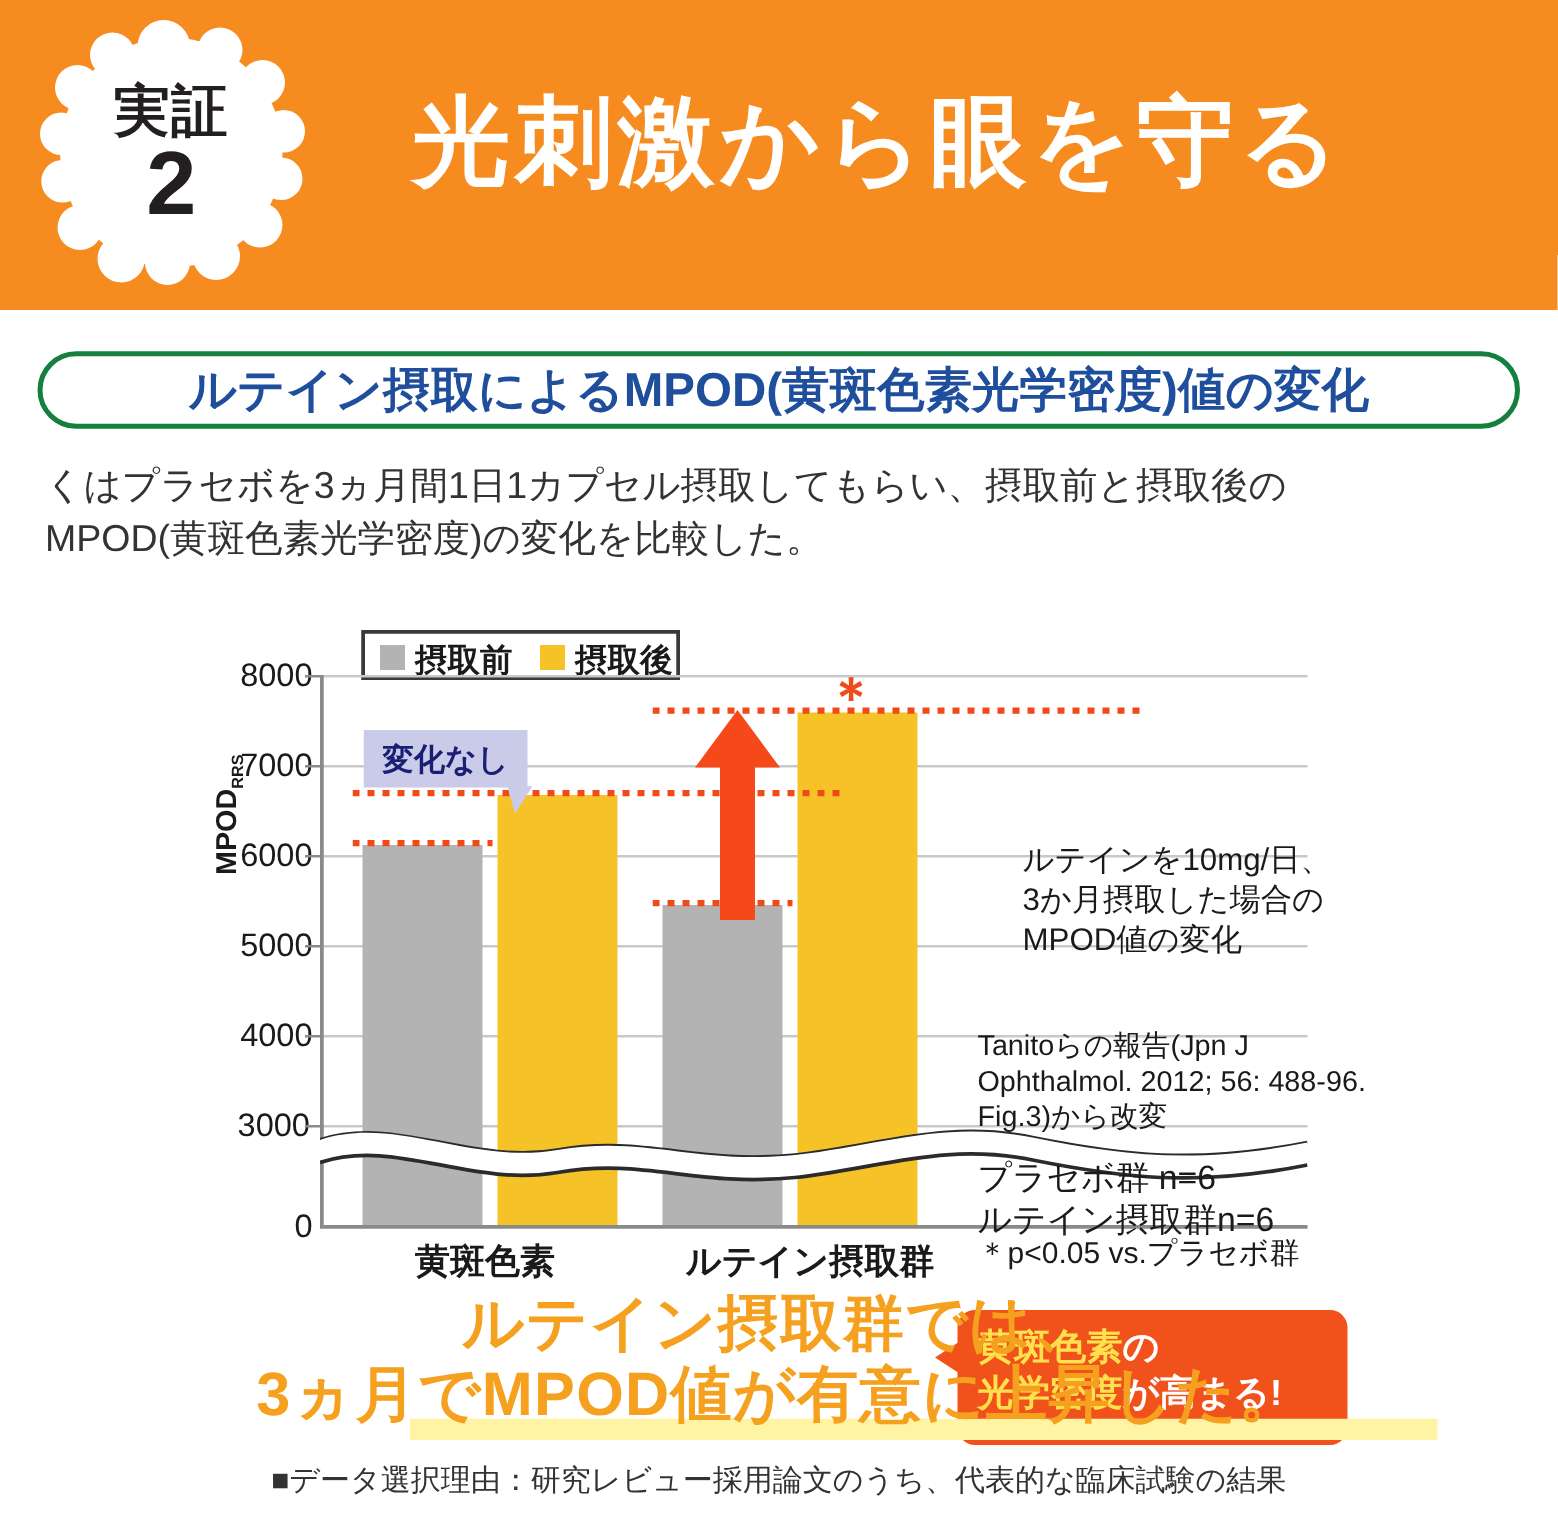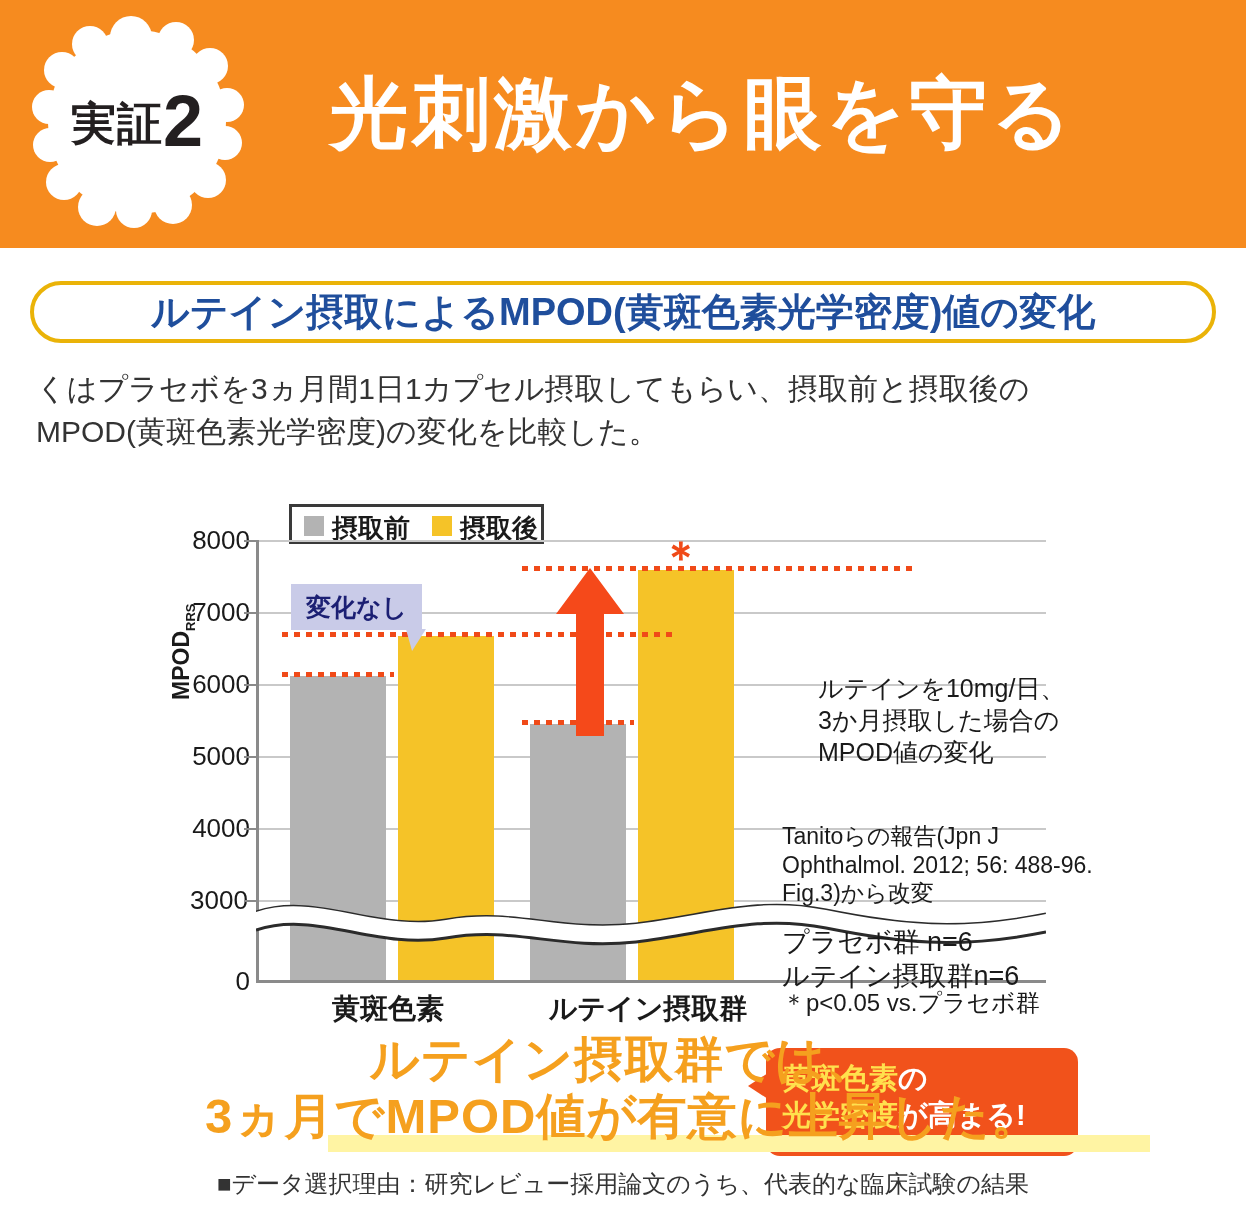--- a/index.html
+++ b/index.html
@@ -18,39 +18,39 @@
   #badge{
     position:absolute;left:32px;top:16px;width:210px;height:212px;
   }
   #badge .bumps{position:absolute;inset:0;}
   #badge .core{
     position:absolute;left:16px;top:14px;width:178px;height:184px;
     background:#ffffff;border-radius:50%;
   }
   #badge .bump{position:absolute;background:#ffffff;border-radius:50%;}
   #badge-text{
-    position:absolute;inset:0;display:flex;flex-direction:row;
+    position:absolute;inset:0;display:flex;flex-direction:column;
     align-items:center;justify-content:center;
     color:#231f20;line-height:1;
   }
   #badge-label{
     font-size:45px;font-weight:bold;letter-spacing:1px;
     margin-top:4px;margin-bottom:2px;
   }
   #badge-number{font-size:72px;font-weight:bold;margin-top:-2px;}
   #header-title{
     position:absolute;left:330px;top:62px;
     font-size:78px;font-weight:bold;color:#ffffff;
     letter-spacing:4px;white-space:nowrap;
   }
 
   
   #section-title-box{
     position:absolute;left:30px;top:281px;width:1186px;height:62px;
-    border:4px solid #eab308;border-radius:31px;
+    border:4px solid #15803d;border-radius:31px;
     box-sizing:border-box;background:#ffffff;
   }
   #section-title-text{
     position:absolute;left:0;top:0;width:100%;height:100%;
     display:flex;align-items:center;justify-content:center;
     color:#1F4E9C;font-size:38px;font-weight:bold;letter-spacing:0px;
     white-space:nowrap;
   }
 
   

